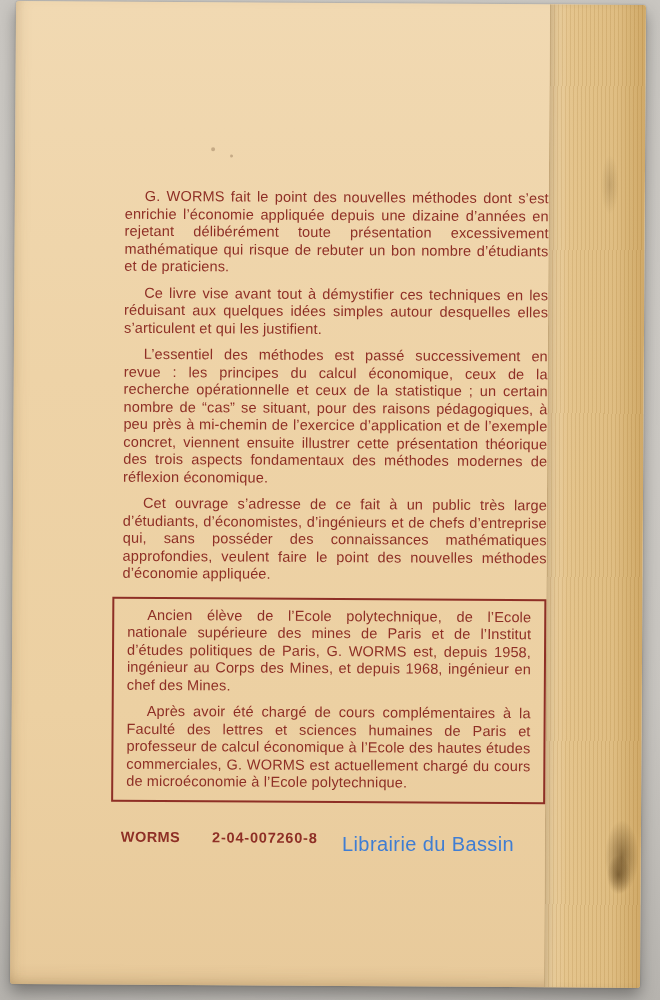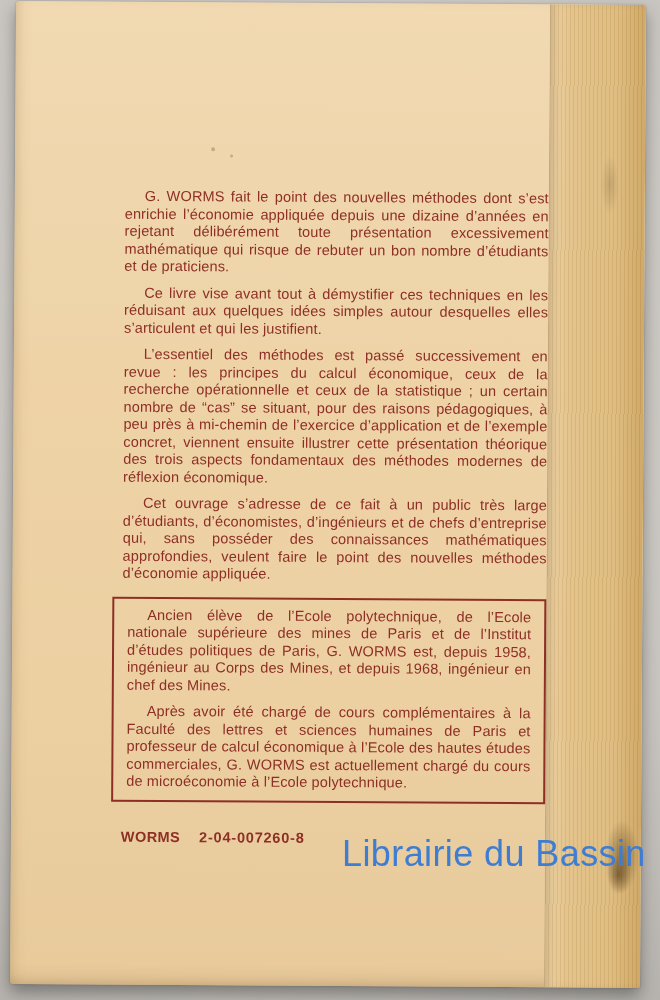--- a/index.html
+++ b/index.html
@@ -62,25 +62,25 @@
     border:2px solid var(--ink);
     padding:8px 13px 9px 13px;
     width:auto;
   }
   .bio-box .para:last-child{margin-bottom:0;}
   .isbn-row{
     margin-top:27px;
     font-weight:bold;font-size:14.5px;letter-spacing:0.4px;
     text-align:left;text-indent:0;
   }
-  .isbn-row .isbn-value{margin-left:19px;letter-spacing:0.8px;}
+  .isbn-row .isbn-value{margin-left:32px;letter-spacing:0.8px;}
   .watermark{
     position:absolute;left:342px;top:833px;z-index:5;
     color:var(--watermark);
-    font-size:36px;letter-spacing:0.4px;
+    font-size:20px;letter-spacing:0.4px;
     white-space:nowrap;
   }
 </style>
 </head>
 <body>
 
 <div class="backdrop"></div>
 
 <div class="book">
   <div class="page-edges"></div>

